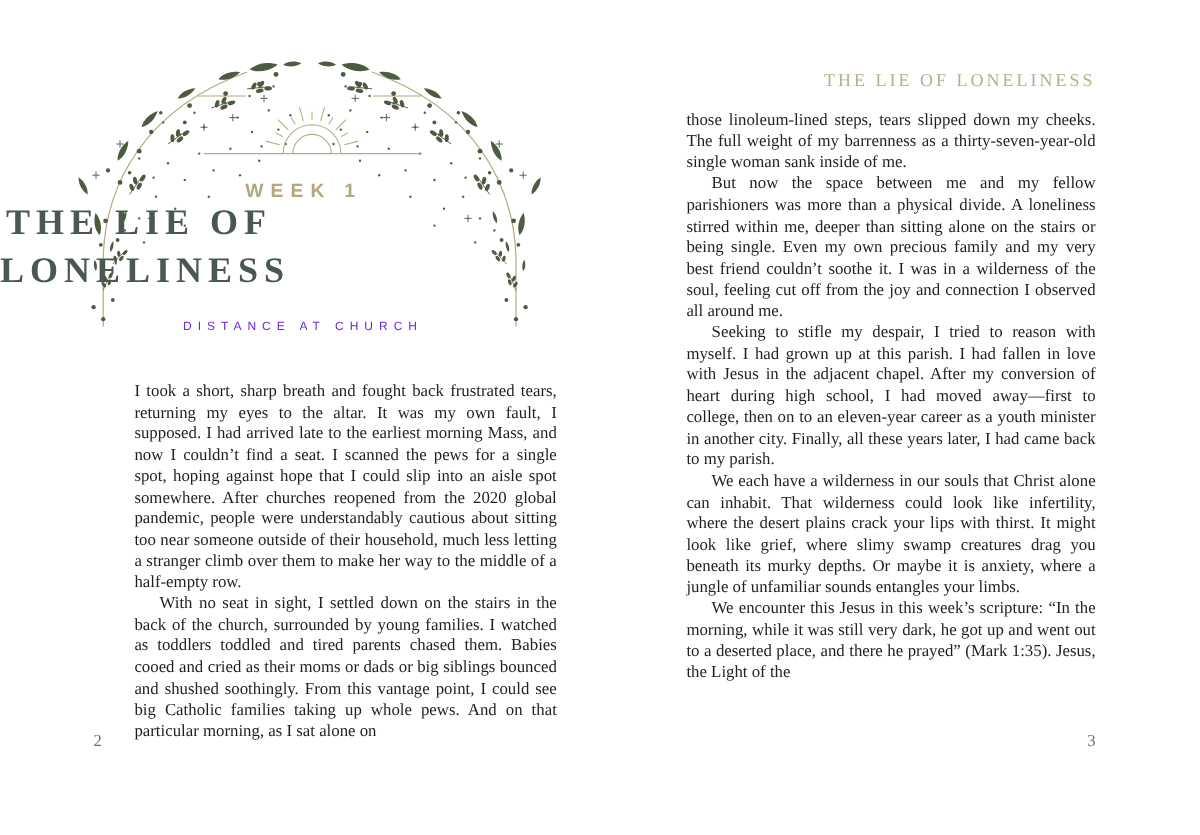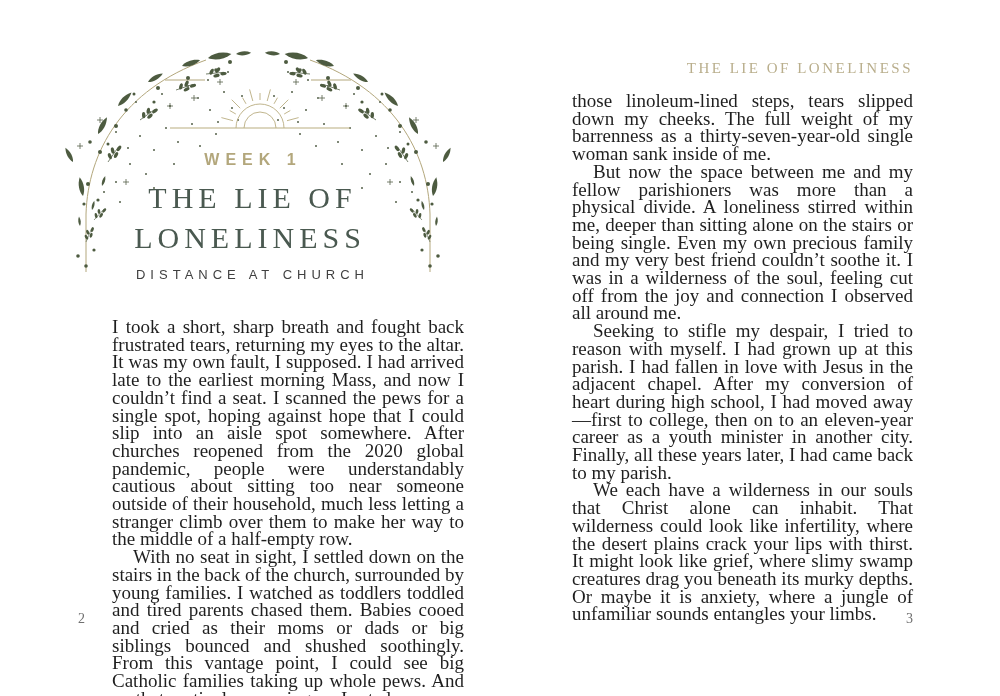--- a/index.html
+++ b/index.html
@@ -14,36 +14,36 @@
   
   .decor{position:absolute;left:58px;top:34px;}
 
   
   .week{
     position:absolute;top:151px;left:0;width:100%;text-align:center;
     font-family:"Liberation Sans",sans-serif;font-size:16px;font-weight:700;
     letter-spacing:6px;text-indent:6px;color:#b3a77c;
   }
   .title{
-    position:absolute;top:178px;left:0;width:100%;text-align:center;margin:0;
-    font-family:"Liberation Serif",serif;font-weight:400;font-size:30px;
+    position:absolute;top:166px;left:0;width:100%;text-align:left;margin:0;
+    font-family:"Liberation Serif",serif;font-weight:700;font-size:30px;
     line-height:40px;letter-spacing:5px;text-indent:5px;color:#4a5950;
   }
   .subtitle{
     position:absolute;top:267px;left:0;width:100%;text-align:center;
-    font-family:"Liberation Sans",sans-serif;font-size:13px;
-    letter-spacing:5px;text-indent:5px;color:#404040;
+    font-family:"Liberation Sans",sans-serif;font-size:10px;
+    letter-spacing:5px;text-indent:5px;color:#6d28d9;
   }
 
   
   .body{position:absolute;}
   .left-body{left:78px;top:318px;width:352px;margin-left:34px;}
   .right-body{left:72px;top:92px;width:341px;}
   .body p{
-    margin:0;text-align:justify;font-size:19px;line-height:17.7px;
+    margin:0;text-align:justify;font-size:14px;line-height:17.7px;
     color:#1f1f1f;hyphens:auto;-webkit-hyphens:auto;
   }
   .body p.ind{text-indent:21px;}
 
   .running-header{
     position:absolute;top:60px;left:72px;width:341px;text-align:right;
     font-family:"Liberation Serif",serif;font-size:15px;
     letter-spacing:2.5px;color:#b9ae8c;
   }
   .pagenum{
@@ -188,18 +188,19 @@
 
   <div class="page right">
 
     <div class="running-header">THE LIE OF LONELINESS</div>
 
     <div class="body right-body">
       <p>those linoleum-lined steps, tears slipped down my cheeks. The full weight of my barrenness as a thirty-seven-year-old single woman sank inside of me.</p>
       <p class="ind">But now the space between me and my fellow parishioners was more than a physical divide. A loneliness stirred within me, deeper than sitting alone on the stairs or being single. Even my own precious family and my very best friend couldn’t soothe it. I was in a wilderness of the soul, feeling cut off from the joy and connection I observed all around me.</p>
       <p class="ind">Seeking to stifle my despair, I tried to reason with myself. I had grown up at this parish. I had fallen in love with Jesus in the adjacent chapel. After my conversion of heart during high school, I had moved away—first to college, then on to an eleven-year career as a youth minister in another city. Finally, all these years later, I had came back to my parish.</p>
       <p class="ind">We each have a wilderness in our souls that Christ alone can inhabit. That wilderness could look like infertility, where the desert plains crack your lips with thirst. It might look like grief, where slimy swamp creatures drag you beneath its murky depths. Or maybe it is anxiety, where a jungle of unfamiliar sounds entangles your limbs.</p>
+      <p class="ind">We encounter this Jesus in this week’s scripture: “In the morning, while it was still very dark, he got up and went out to a deserted place, and there he prayed” (Mark 1:35). Jesus, the Light of the</p>
     </div>
 
     <div class="pagenum pn-right">3</div>
   </div>
 
 </div>
 
 </body></html>

